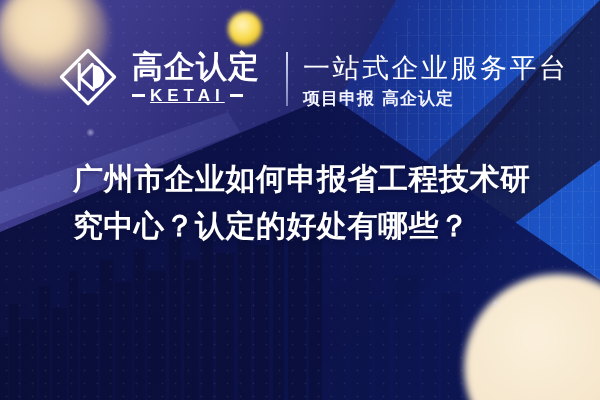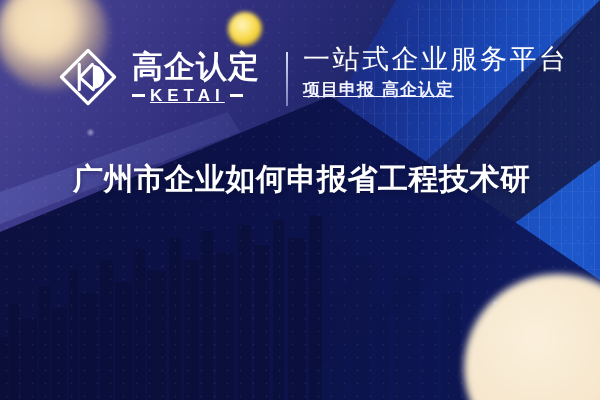--- a/index.html
+++ b/index.html
@@ -136,32 +136,31 @@
   .logo-en{
     font-size:17px;font-weight:bold;letter-spacing:5px;line-height:1;
     font-family:"Liberation Sans",sans-serif;
   }
 
   .divider{
     position:absolute;left:286px;top:52px;width:2px;height:54px;
     background:linear-gradient(180deg,rgba(225,230,255,.95),rgba(190,200,245,.55));
   }
 
-  .tagline{position:absolute;left:303px;top:44px;}
+  .tagline{position:absolute;left:303px;top:53px;}
   .tagline-main{
     font-size:27px;line-height:1.12;color:#ffffff;letter-spacing:2.5px;
     font-family:"DejaVu Sans","Liberation Sans",sans-serif;
     font-weight:400;
   }
   .tagline-sub{
     margin-top:7px;
     font-size:17px;line-height:1;color:#f2f3ff;letter-spacing:1px;
     font-family:"DejaVu Serif","Liberation Serif",serif;
     font-weight:bold;
-    text-decoration:underline;
   }
 
   .headline{
     position:absolute;left:61px;top:155px;width:500px;
     color:#ffffff;font-weight:bold;
     font-size:30px;line-height:47px;letter-spacing:.5px;
     font-family:"DejaVu Sans","Liberation Sans",sans-serif;
     text-shadow:0 1px 5px rgba(8,10,40,.5);
   }
   .headline .l{display:block;white-space:nowrap;margin-left:12px;}
@@ -247,16 +246,17 @@
 
     <div class="divider"></div>
 
     <div class="tagline">
       <div class="tagline-main">一站式企业服务平台</div>
       <div class="tagline-sub">项目申报 高企认定</div>
     </div>
 
     <div class="headline">
       <span class="l">广州市企业如何申报省工程技术研</span>
+      <span class="l">究中心？认定的好处有哪些？</span>
     </div>
 
   </div>
 </div>
 
 </body></html>

